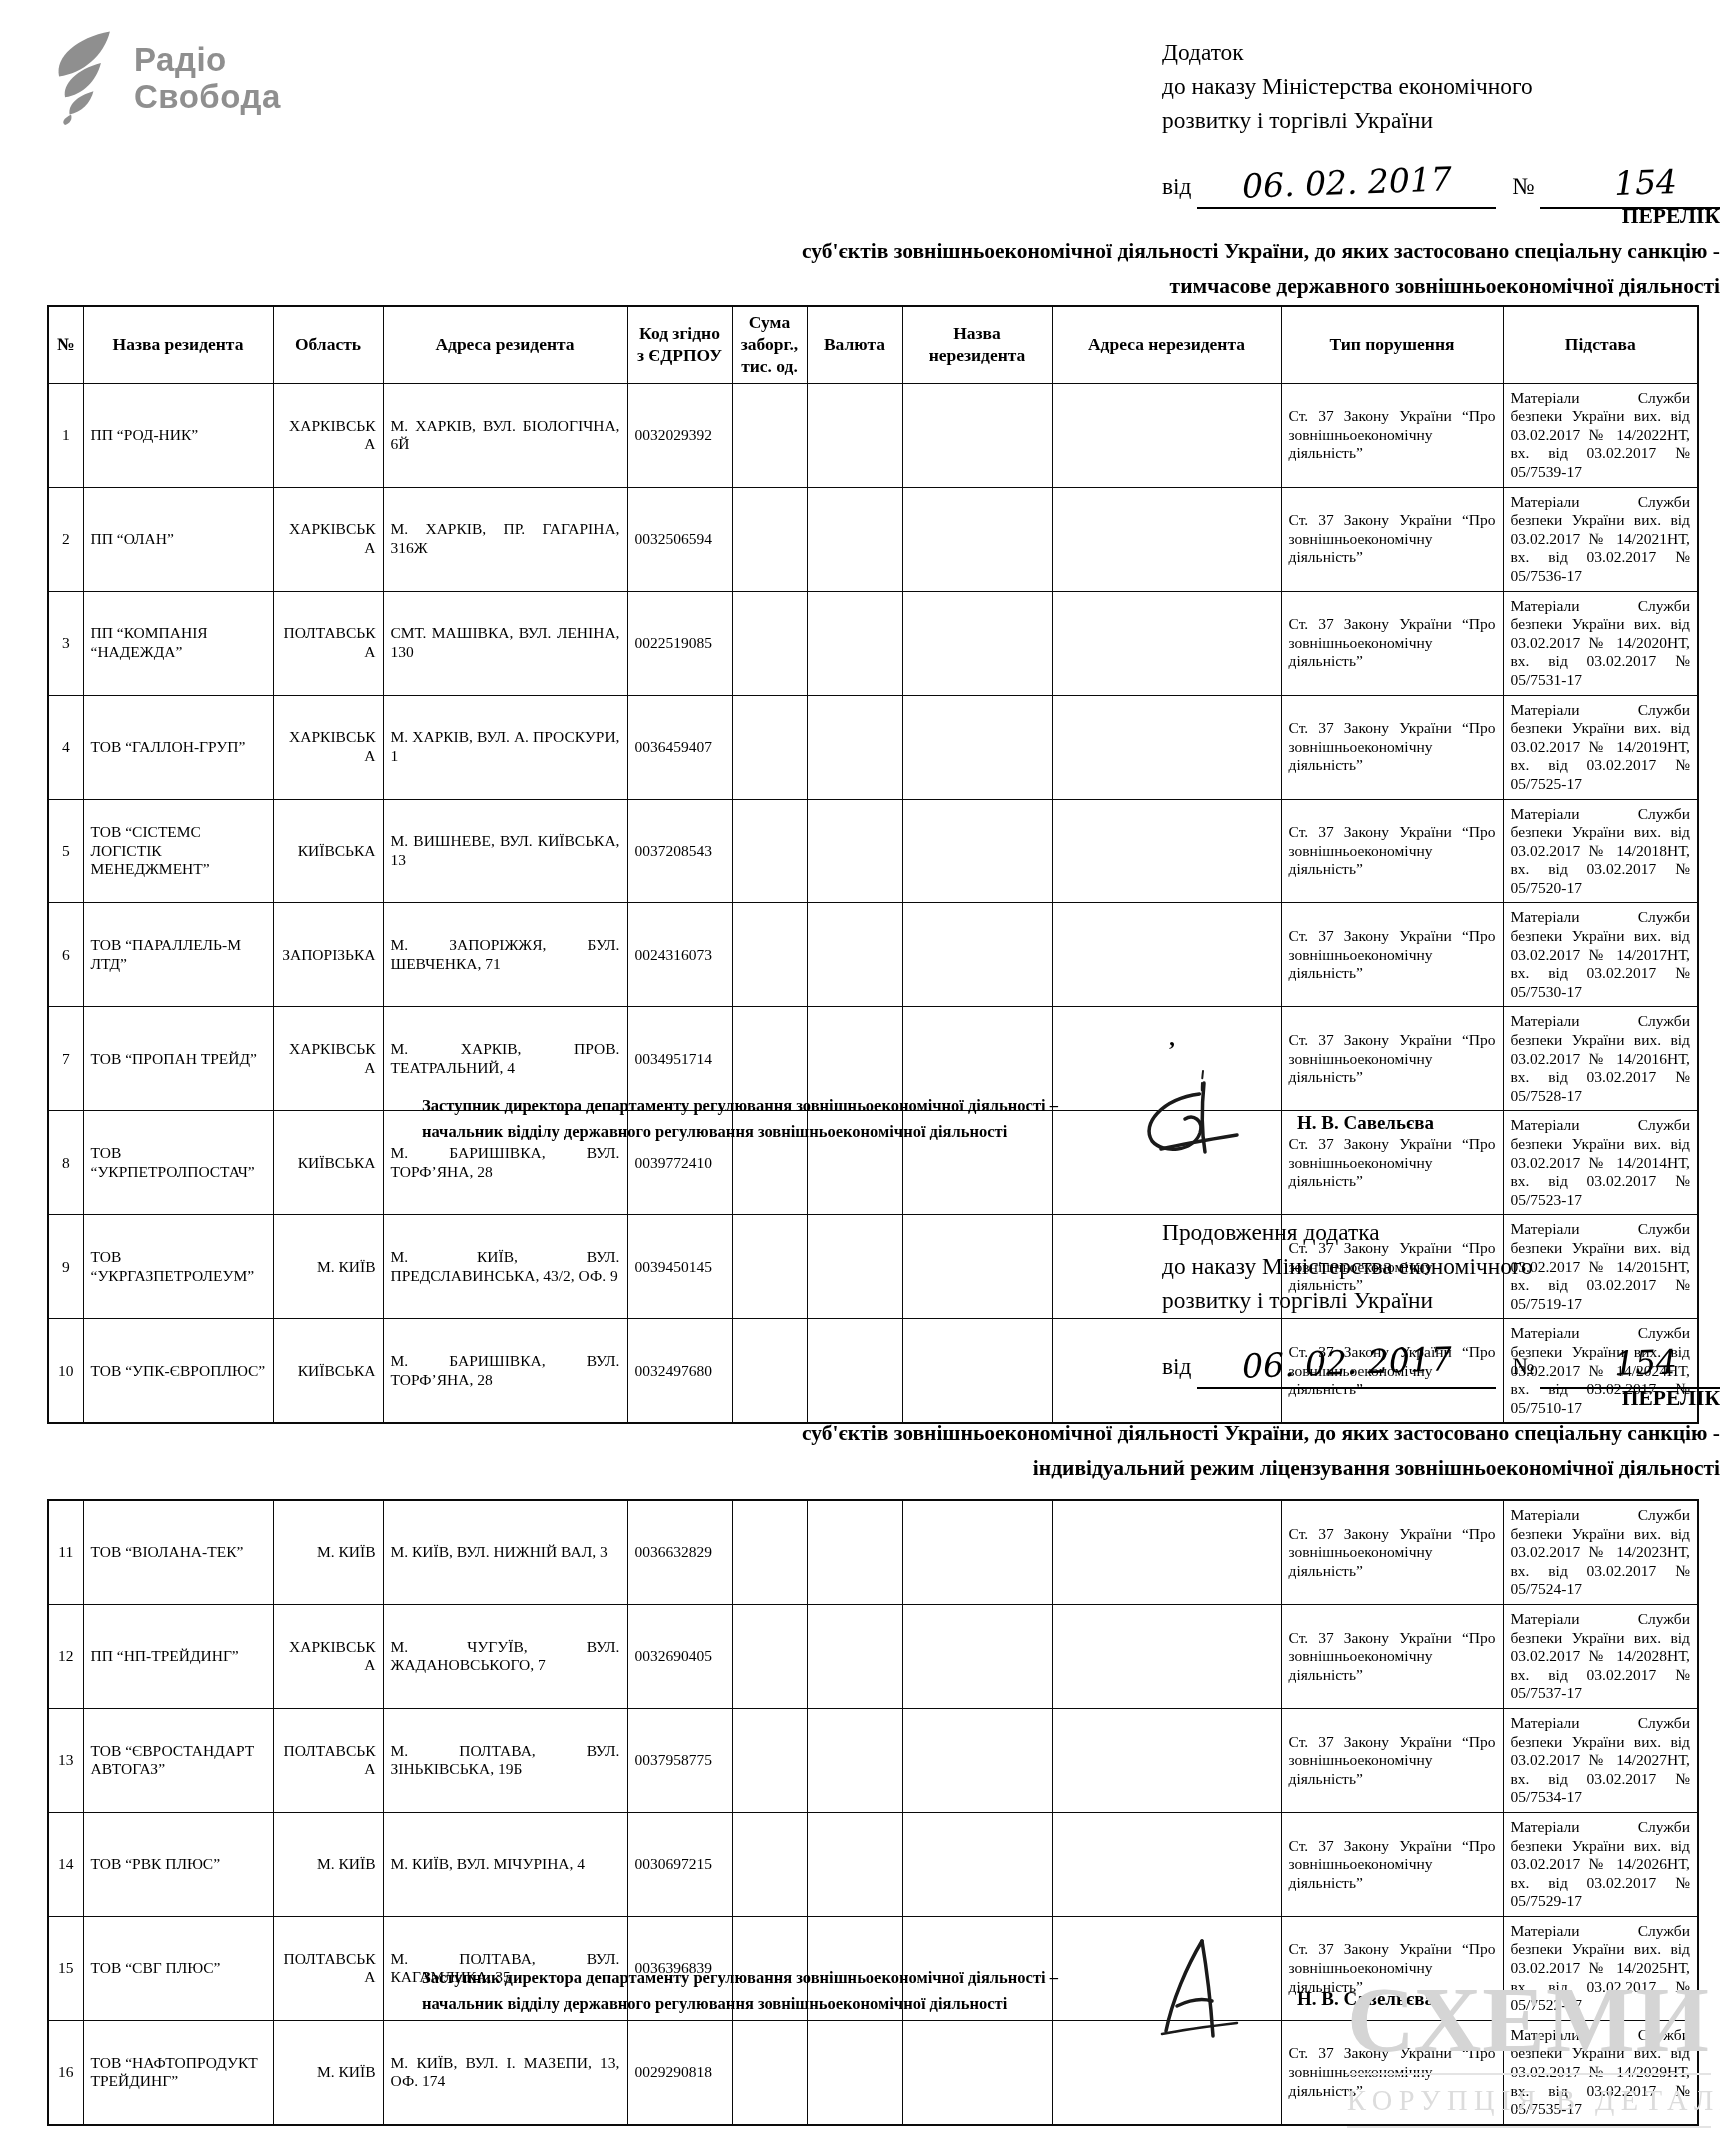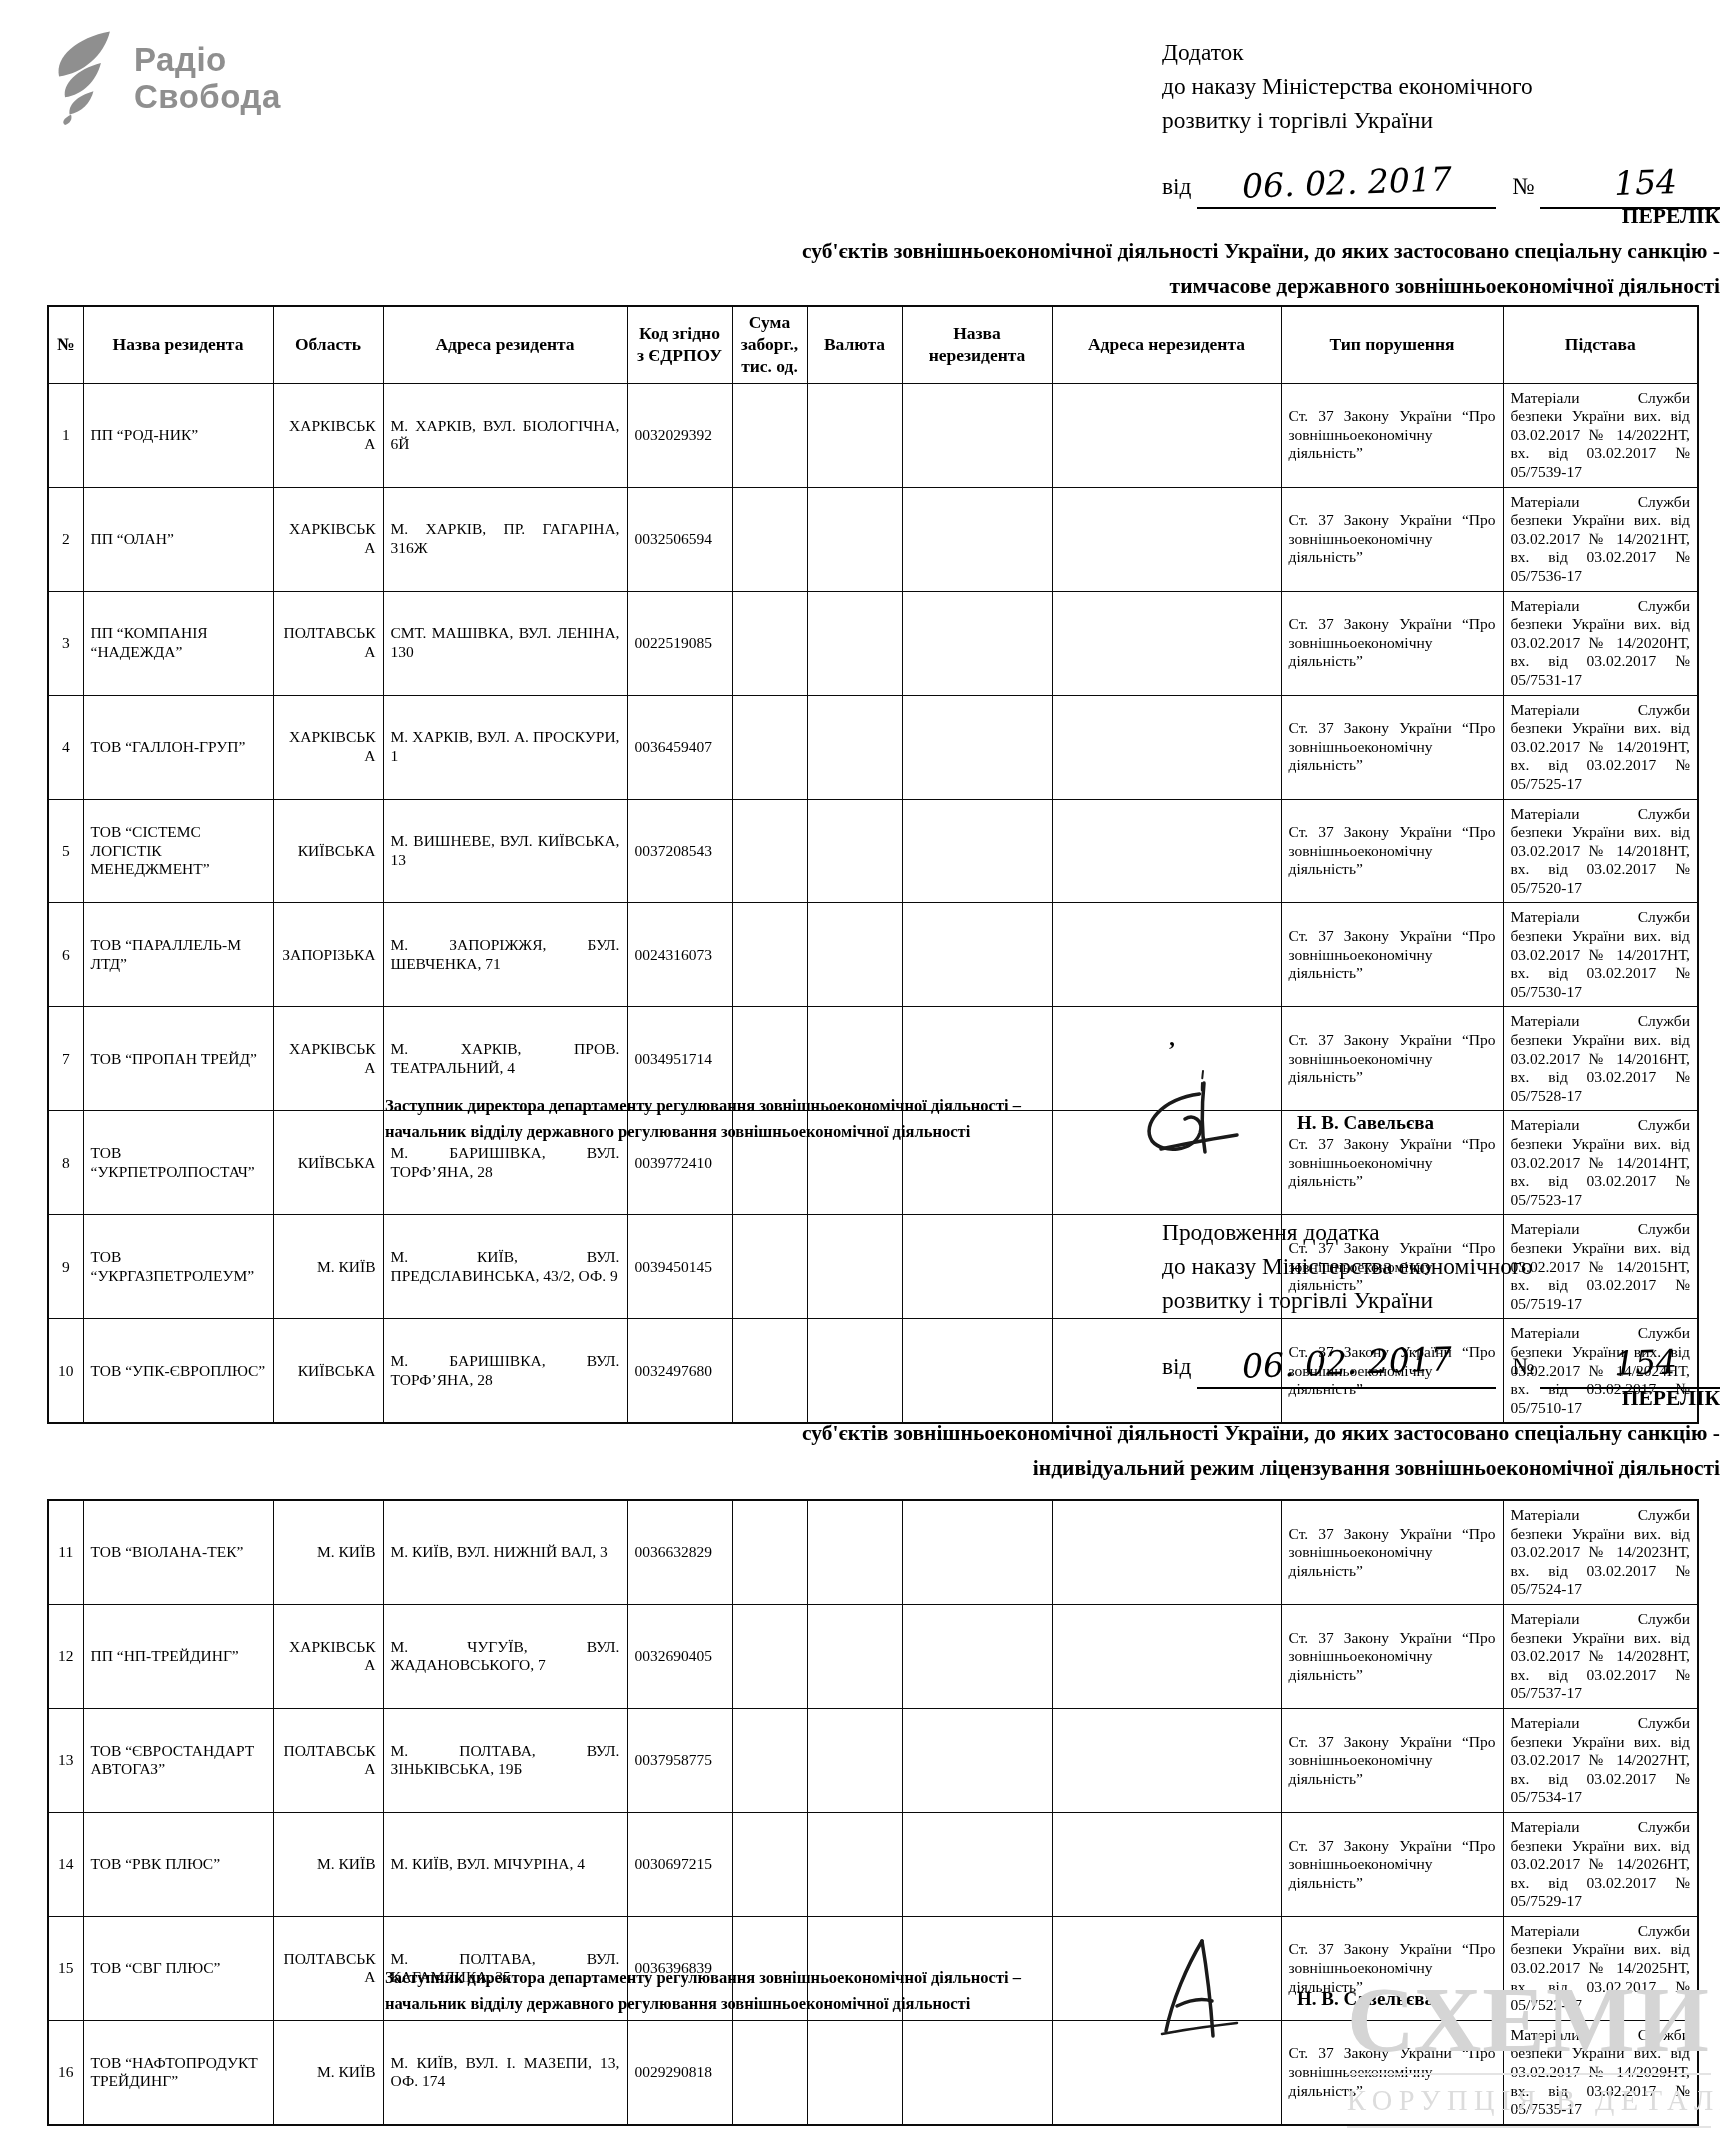--- a/index.html
+++ b/index.html
@@ -63,21 +63,21 @@
   .col-num{text-align:center;}
   .col-name{text-align:left;}
   .col-region{text-align:right;margin-left:36px;}
   .col-address{text-align:justify;}
   .col-code{text-align:left;}
   .col-violation{text-align:justify;font-size:15px;}
   .col-basis{text-align:justify;font-size:15px;}
   
   .sig-text{
     position:absolute;left:385px;width:669px;
-    font-weight:bold;font-size:16.5px;line-height:1.6;
+    font-weight:bold;font-size:16.5px;line-height:1.6;padding-left:37px;
   }
   .sig-scribble{position:absolute;}
   .sig-name{position:absolute;font-weight:bold;font-size:19px;white-space:nowrap;}
   
   .schemes{
     position:absolute;left:1347px;top:1972px;width:364px;
     font-family:Liberation Serif, serif;
   }
   .schemes .schemes-word{
     font-size:94px;font-weight:800;letter-spacing:1px;line-height:1;color:#d5d5d5;

